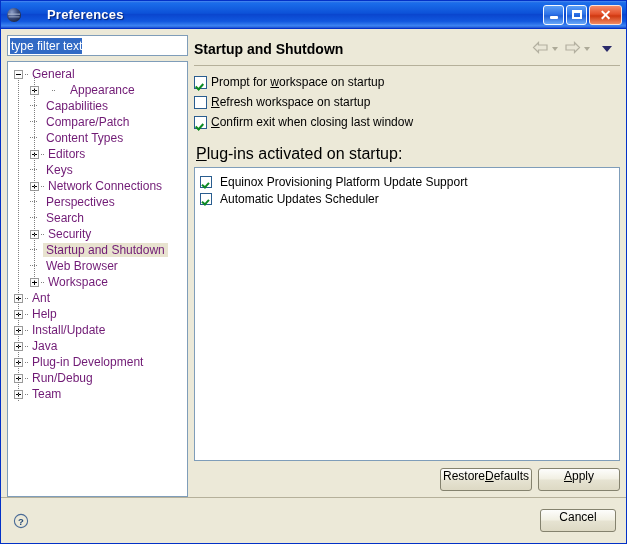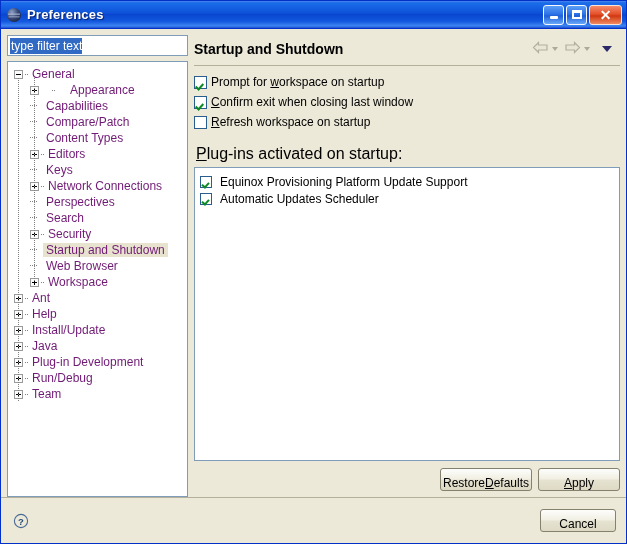--- a/index.html
+++ b/index.html
@@ -21,20 +21,21 @@
   }
   
   #titlebar {
     height: 27px; flex: 0 0 27px;
     background: linear-gradient(to bottom,
         #0a5ad8 0%, #1a6cea 8%, #0d52d8 45%,
         #0a46cf 50%, #1157de 75%, #3d84f2 92%, #1b4fd0 100%);
     display: flex; align-items: center;
     padding: 0 2px 0 5px;
     position: relative;
+    gap: 20px;
   }
   #titlebar::after{
     content:""; position:absolute; left:0; right:0; top:0; height:2px;
     background: linear-gradient(to bottom, #4d8df5, rgba(77,141,245,0));
   }
   .eclipse-icon {
     width: 16px; height: 16px; margin-right: 5px;
     position: relative; flex: 0 0 16px;
   }
   .eclipse-icon svg { display:block; }
@@ -199,21 +200,21 @@
     content:""; position:absolute; left:2px; top:4px; width:3px;height:5px;
     border:solid #0b8a23; border-width:0 2px 2px 0; transform:rotate(42deg);
   }
   .pltext { font-size:12px; color:#000; }
 
   
   .btn {
     background: linear-gradient(to bottom,#fdfdfc 0%,#f1efe2 48%,#e6e3d2 52%,#ddd9c4 100%);
     border:1px solid #84826e; border-radius:3px;
     font-family:"Liberation Sans", sans-serif; font-size:12px; color:#000;
-    display:flex; align-items:flex-end; justify-content:center;
+    display:flex; align-items:flex-start; justify-content:center;
     cursor:default; user-select:none;
   }
   #apply-row { display:flex; justify-content:flex-end; gap:6px; padding-bottom: 6px; }
   #btn-restore { width:92px; height:23px; }
   #btn-apply { width:82px; height:23px; }
 
   #footer {
     flex: 0 0 46px; height:46px;
     border-top:1px solid #b5b09a;
     display:flex; align-items:center;
@@ -398,26 +399,26 @@
           </span>
         </div>
 
         <div id="page-body">
           <div id="checkbox-group">
               <div class="cbrow">
                 <span class="cbox checked"></span>
                 <span class="cblabel"><span>Prompt for </span><span class="mn">w</span><span>orkspace on startup</span></span>
               </div>
               <div class="cbrow">
+                <span class="cbox"></span>
+                <span class="cblabel"><span></span><span class="mn">R</span><span>efresh workspace on startup</span></span>
+              </div>
+              <div class="cbrow">
                 <span class="cbox checked"></span>
                 <span class="cblabel"><span></span><span class="mn">C</span><span>onfirm exit when closing last window</span></span>
-              </div>
-              <div class="cbrow">
-                <span class="cbox"></span>
-                <span class="cblabel"><span></span><span class="mn">R</span><span>efresh workspace on startup</span></span>
               </div>
             </div>
 
           <div id="plugins-label"><span class="mn">P</span><span>lug-ins activated on startup:</span></div>
 
           <div id="plugins-list">
               <div class="plrow">
                 <span class="plbox checked"></span>
                 <span class="pltext">Equinox Provisioning Platform Update Support</span>
               </div>

